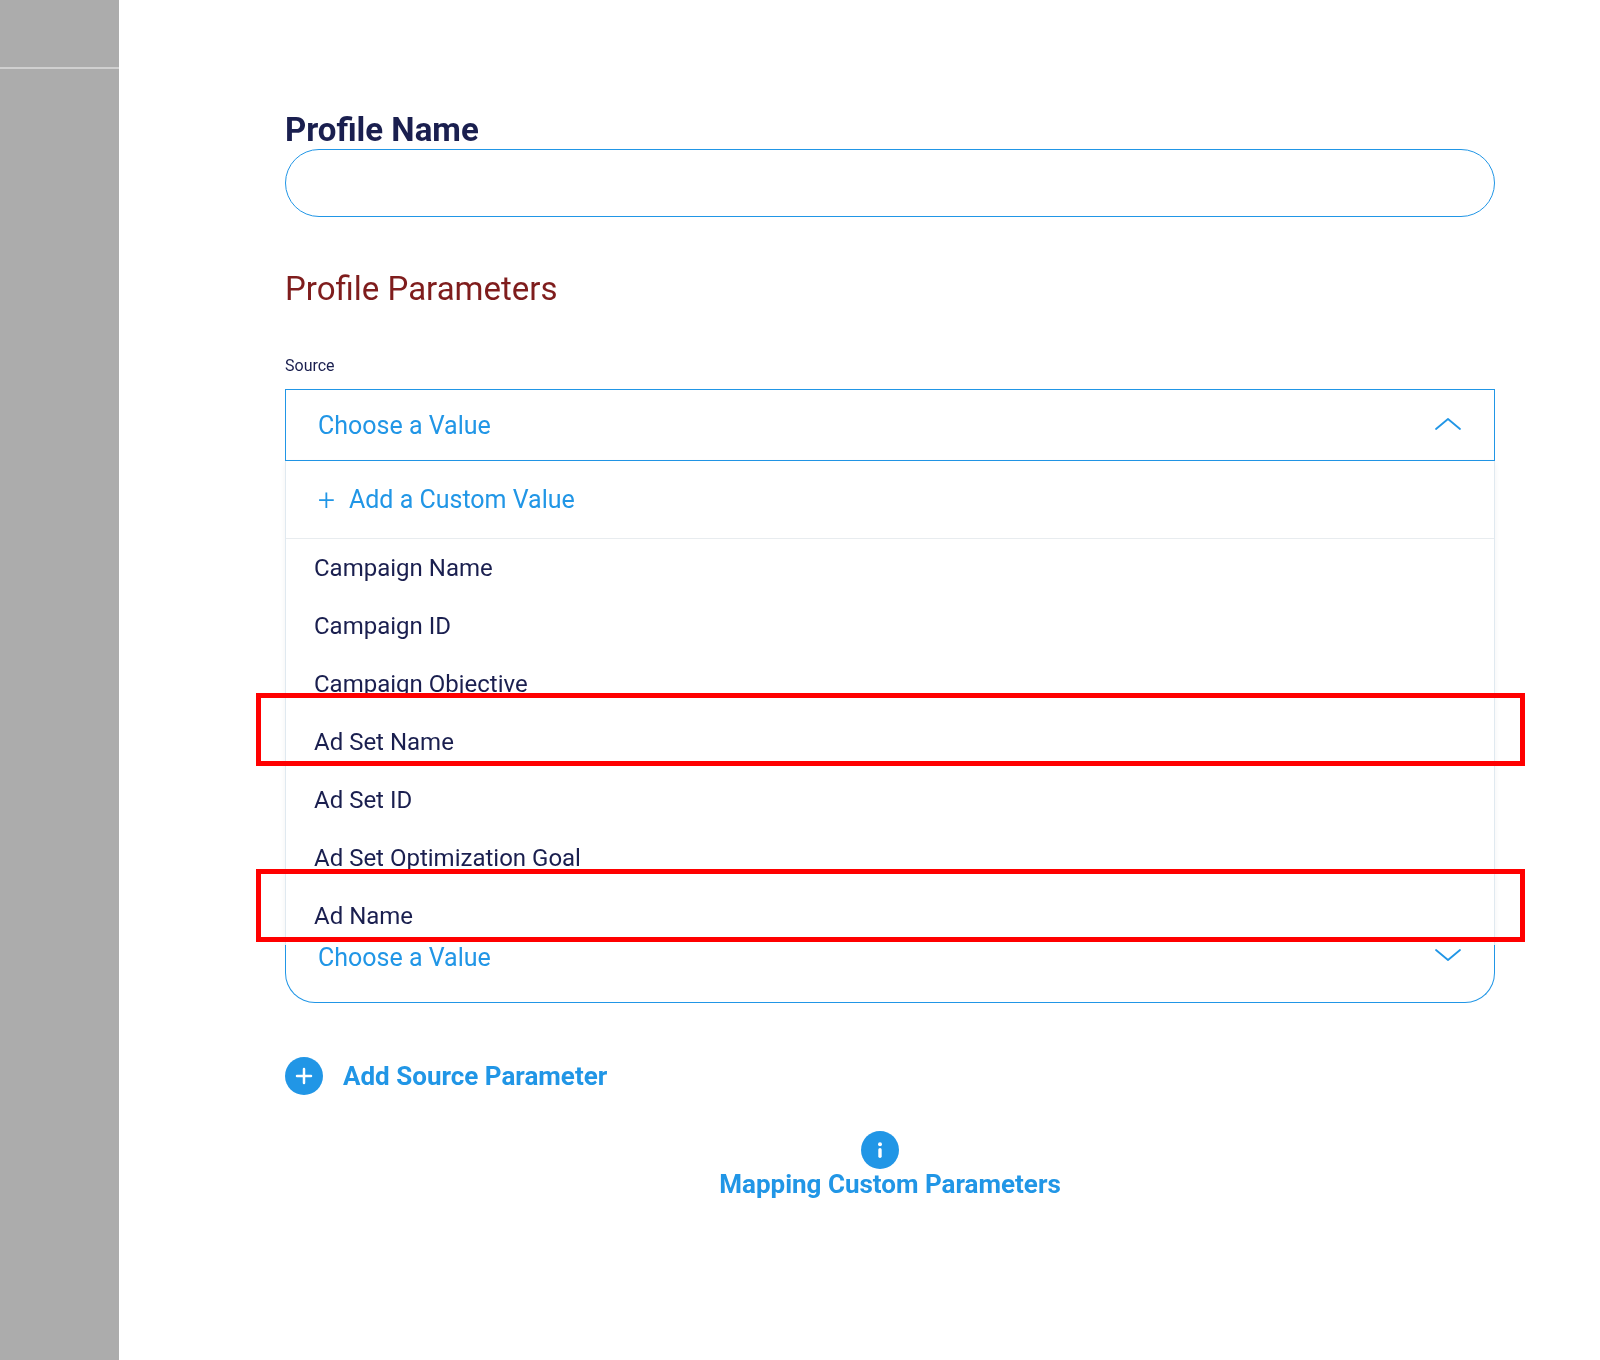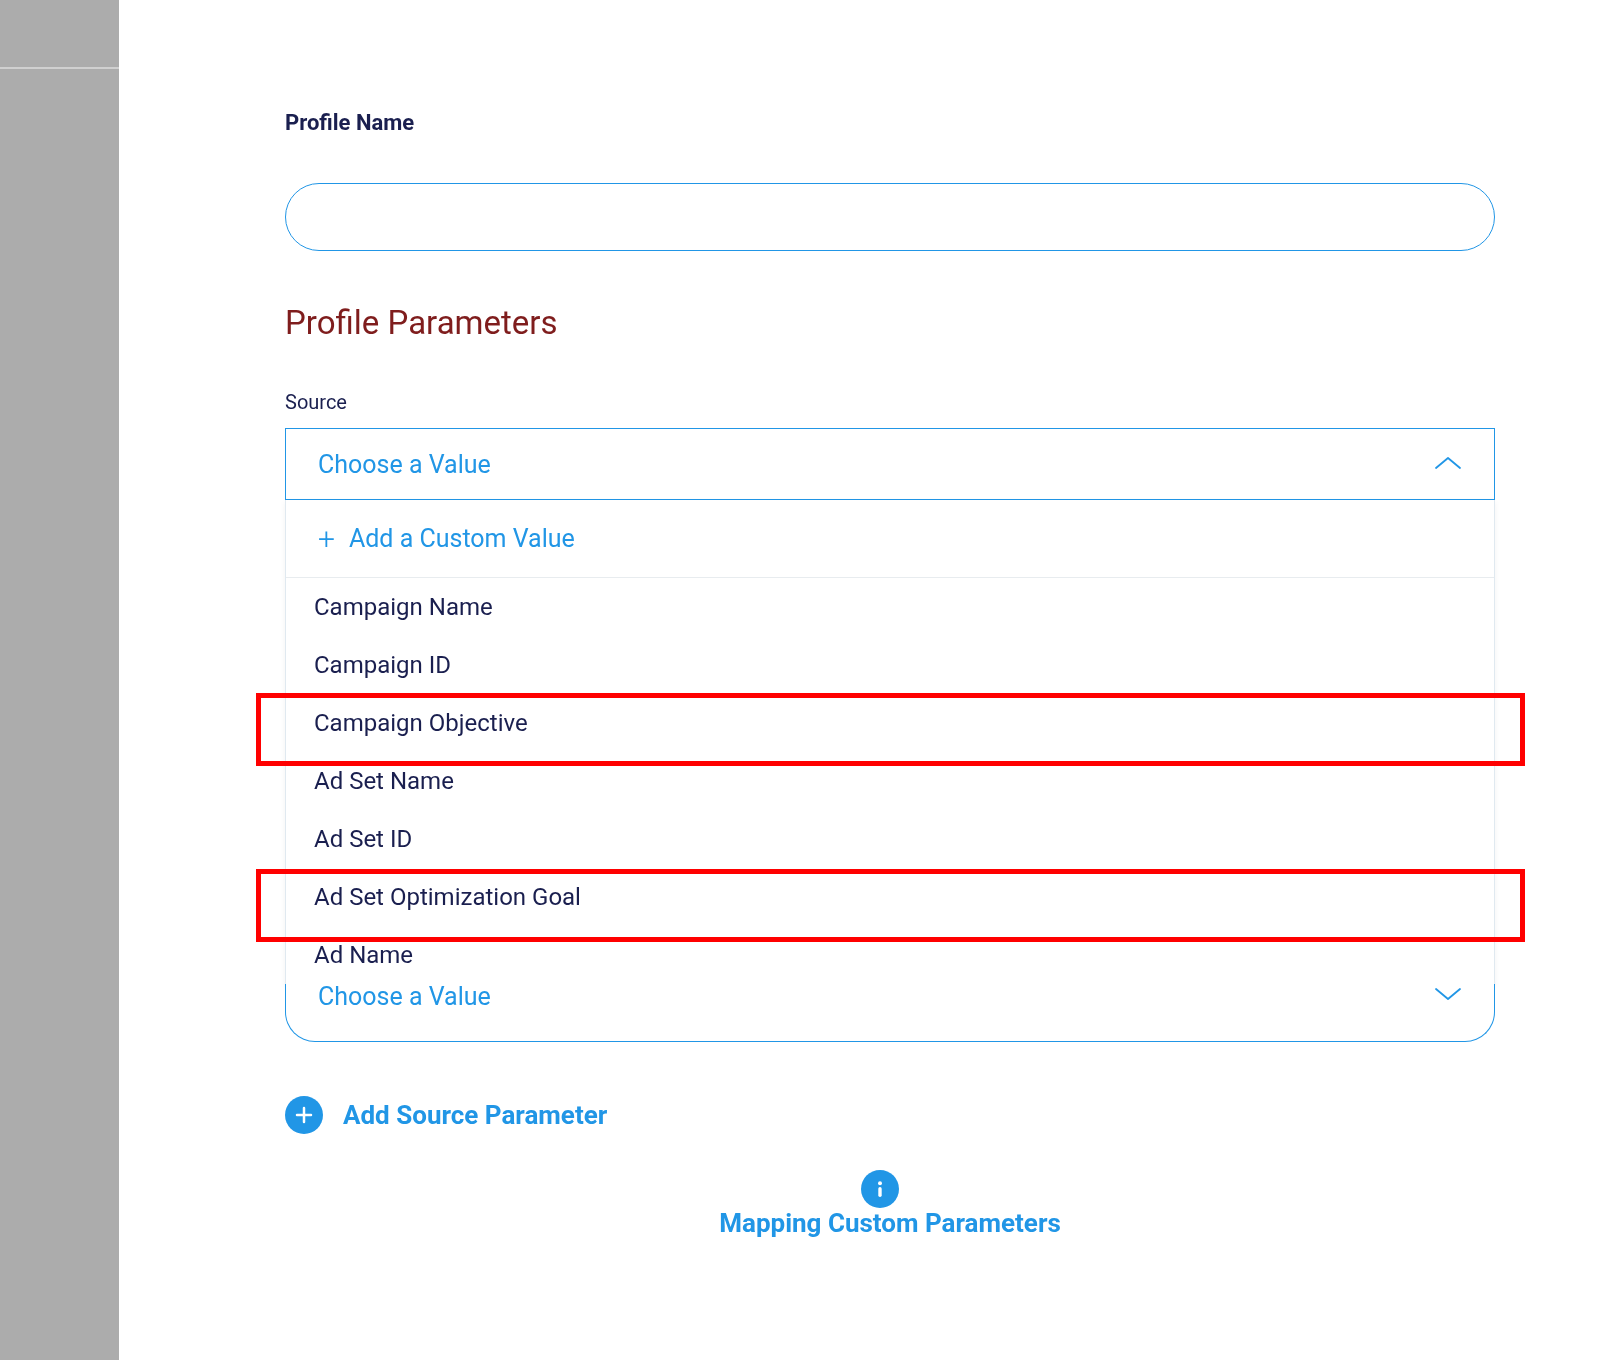--- a/index.html
+++ b/index.html
@@ -31,44 +31,43 @@
       height: 2px;
       background: #d0d0d0;
     }
     .content {
       position: absolute;
       left: 285px;
       top: 110px;
       width: 1210px;
     }
     .section-title {
-      font-size: 22px;
+      font-size: 33px;
       font-weight: 700;
       color: #1a1f4f;
-      margin-bottom: 48px;
     }
     .section-title-params {
       font-size: 33px;
       font-weight: 400;
       color: #7f1d1d;
       margin-bottom: 48px;
     }
     .profile-name-input {
       width: 1210px;
       height: 68px;
       border: 1.5px solid #2196e6;
       border-radius: 34px;
       background: #ffffff;
       padding: 0 20px;
       font-size: 20px;
       outline: none;
       margin-bottom: 52px;
     }
     .field-label {
-      font-size: 20px;
+      font-size: 16px;
       font-weight: 400;
       color: #1a1f4f;
       margin-bottom: 14px;
     }
     .dropdown-wrapper {
       position: relative;
       width: 1210px;
     }
     .dropdown-trigger {
       width: 100%;

